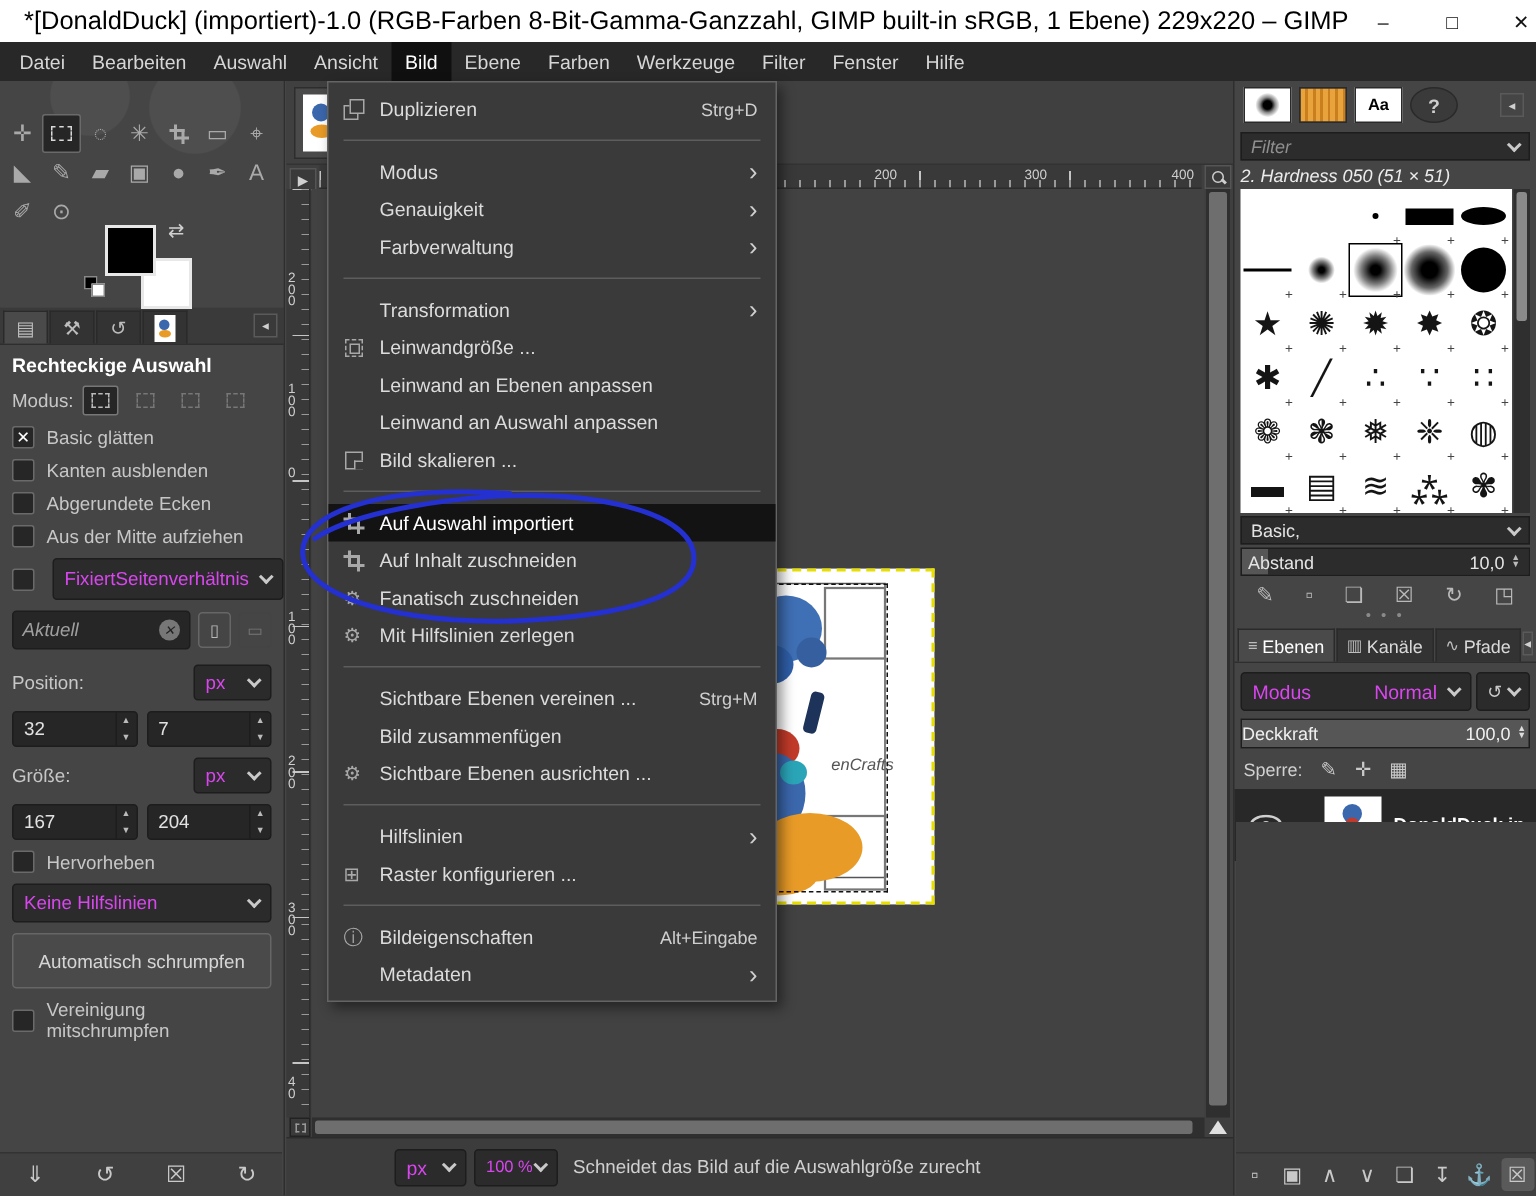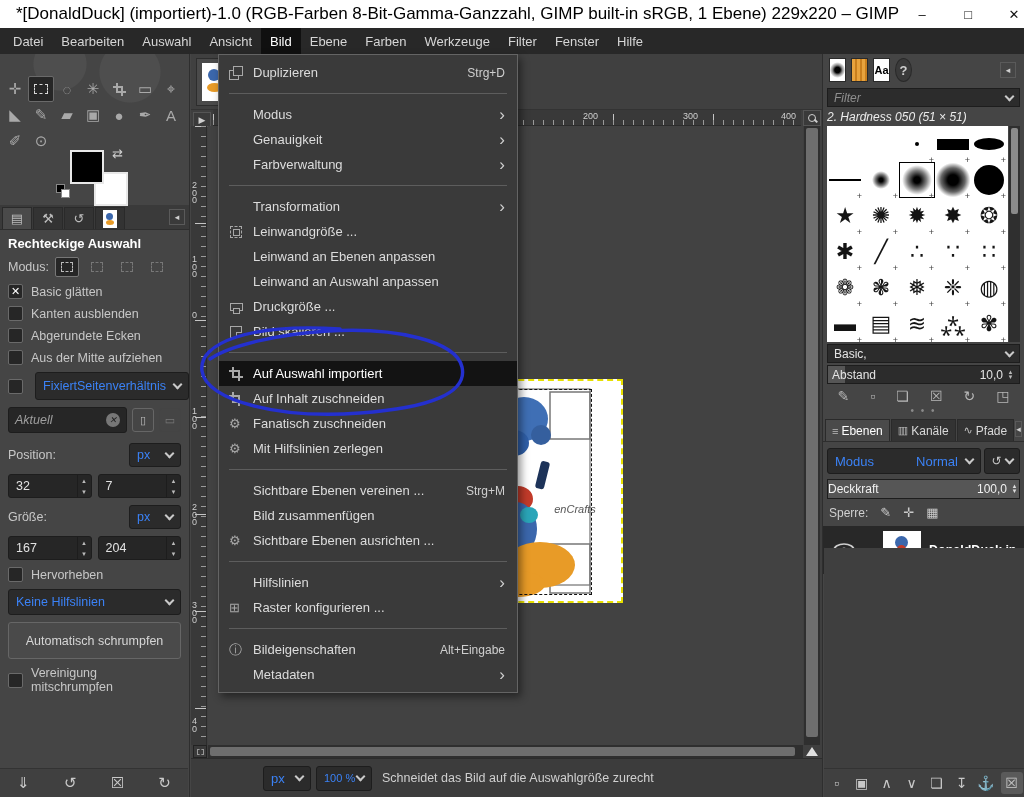--- a/index.html
+++ b/index.html
@@ -55,21 +55,21 @@
   #toolopts{padding:4px 8px;font-size:12.5px}
   #toolopts h1{font-size:13px;color:#fff;margin:2px 0 6px 0}
   .row{display:flex;align-items:center;margin-bottom:7px}
   .modebtn{width:24px;height:20px;border-radius:2px;margin-left:6px;display:flex;align-items:center;justify-content:center}
   .modebtn span{width:12px;height:10px;border:1px dashed #bbb;display:block}
   .modebtn.active{background:#262626;border:1px solid #777}
   .modebtn.dim span{border-color:#777}
   .cb{width:15px;height:15px;background:#262626;border:1px solid #6a6a6a;border-radius:2px;margin-right:8px;
       display:flex;align-items:center;justify-content:center;font-size:11px;color:#fff;flex:none}
   .cb-label{color:#c7c7c7}
-  .combo{background:#2b2b2b;border:1px solid #1d1d1d;border-radius:3px;display:flex;align-items:center;padding:0 7px;color:#3b82f6}
+  .combo{background:#2b2b2b;border:1px solid #1d1d1d;border-radius:3px;display:flex;align-items:center;padding:0 7px;color:#d946ef}
   .chv{width:7px;height:7px;border-right:2px solid #c9c9c9;border-bottom:2px solid #c9c9c9;transform:rotate(45deg);margin-left:auto;margin-top:-3px;flex:none}
   #fixcombo{height:28px;flex:1;margin-left:4px}
   #fixcombo .sep2{flex:1}
   #aspect{height:26px;flex:1;background:#262626;border:1px solid #1d1d1d;border-radius:3px;display:flex;align-items:center;padding:0 6px;color:#9f9f9f;font-style:italic}
   #aspect .clr{margin-left:auto;width:14px;height:14px;border-radius:8px;background:#777;color:#222;font-size:9px;display:flex;align-items:center;justify-content:center}
   .sqbtn{width:22px;height:24px;border:1px solid #666;border-radius:3px;margin-left:5px;display:flex;align-items:center;justify-content:center;color:#bbb;font-size:11px}
   .sqbtn.dim{border-color:#444;color:#777}
   .unit{width:52px;height:24px;margin-left:auto}
   .spin{width:84px;height:24px;background:#262626;border:1px solid #1d1d1d;border-radius:3px;display:flex;align-items:center;padding-left:7px;color:#e2e2e2}
   .spin .arr{margin-left:auto;width:14px;display:flex;flex-direction:column;border-left:1px solid #1d1d1d;height:100%}
@@ -133,21 +133,21 @@
   .ic-printer::before{content:"";position:absolute;left:1px;top:3px;width:11px;height:6px;border:1px solid #a8a8a8}
   .ic-printer::after{content:"";position:absolute;left:4px;top:8px;width:5px;height:4px;border:1px solid #a8a8a8;background:#3a3a3a}
   .ic-scale::before{content:"";position:absolute;inset:1px;border:1px solid #a8a8a8}
   .ic-scale::after{content:"";position:absolute;right:1px;bottom:1px;width:5px;height:5px;border-top:1px solid #a8a8a8;border-left:1px solid #a8a8a8;background:#3a3a3a}
   .ic-crop::before{content:"";position:absolute;left:3px;top:0;bottom:3px;right:0;border-left:2px solid #a8a8a8;border-bottom:2px solid #a8a8a8}
   .ic-crop::after{content:"";position:absolute;left:0;top:3px;right:3px;bottom:0;border-top:2px solid #a8a8a8;border-right:2px solid #a8a8a8}
   #annotation{position:absolute;left:190px;top:315px;z-index:20;pointer-events:none}
 
   
   #rtabs{height:28px;display:flex;align-items:center;padding:4px 4px 0 6px}
-  .rtab{width:17px;height:24px;margin-right:5px;display:flex;align-items:center;justify-content:center;border:1px solid #2a2a2a;background:#3a3a3a}
+  .rtab{width:32px;height:24px;margin-right:5px;display:flex;align-items:center;justify-content:center;border:1px solid #2a2a2a;background:#3a3a3a}
   .rtab.active{background:#fff}
   .rtab .bdot{width:16px;height:16px;border-radius:50%;background:radial-gradient(circle,#000 0 25%,rgba(0,0,0,.45) 45%,rgba(0,0,0,0) 72%)}
   .rtab.pat{background:repeating-linear-gradient(90deg,#e8a33d 0 3px,#c97f1d 3px 5px)}
   .rtab.fonts{background:#fff;color:#000;font-size:11px;font-weight:bold}
   .rtab.help{border-radius:50%;color:#cfcfcf;font-weight:bold}
   #filtercombo{margin:6px 4px 0 4px;height:19px;background:#2c2c2c;border:1px solid #1d1d1d;display:flex;align-items:center;padding:0 6px;color:#8f8f8f;font-style:italic;font-size:12px}
   #brushname{margin:3px 4px 0 4px;font-style:italic;font-size:12px;color:#ececec}
   #brusharea{position:relative;margin:2px 4px 0 4px;height:216px}
   #brushgrid{position:absolute;left:0;top:0;width:181px;height:216px;background:#fff;display:flex;flex-wrap:wrap;overflow:hidden}
   #brushsb{position:absolute;right:0;top:0;width:11px;height:216px;background:#2f2f2f}
@@ -529,26 +529,20 @@
     <div class="mi">
       <span class="mi-ic"></span>
       <span class="mi-label">Leinwand an Ebenen anpassen</span>
     </div>
     <div class="mi">
       <span class="mi-ic"></span>
       <span class="mi-label">Leinwand an Auswahl anpassen</span>
     </div>
     <div class="mi">
       <span class="mi-ic">
-        <span class="ic ic-printer"></span>
-      </span>
-      <span class="mi-label">Druckgröße ...</span>
-    </div>
-    <div class="mi">
-      <span class="mi-ic">
         <span class="ic ic-scale"></span>
       </span>
       <span class="mi-label">Bild skalieren ...</span>
     </div>
     <div class="msep"></div>
     <div class="mi hl">
       <span class="mi-ic">
         <span class="ic ic-crop"></span>
       </span>
       <span class="mi-label">Auf Auswahl importiert</span>

